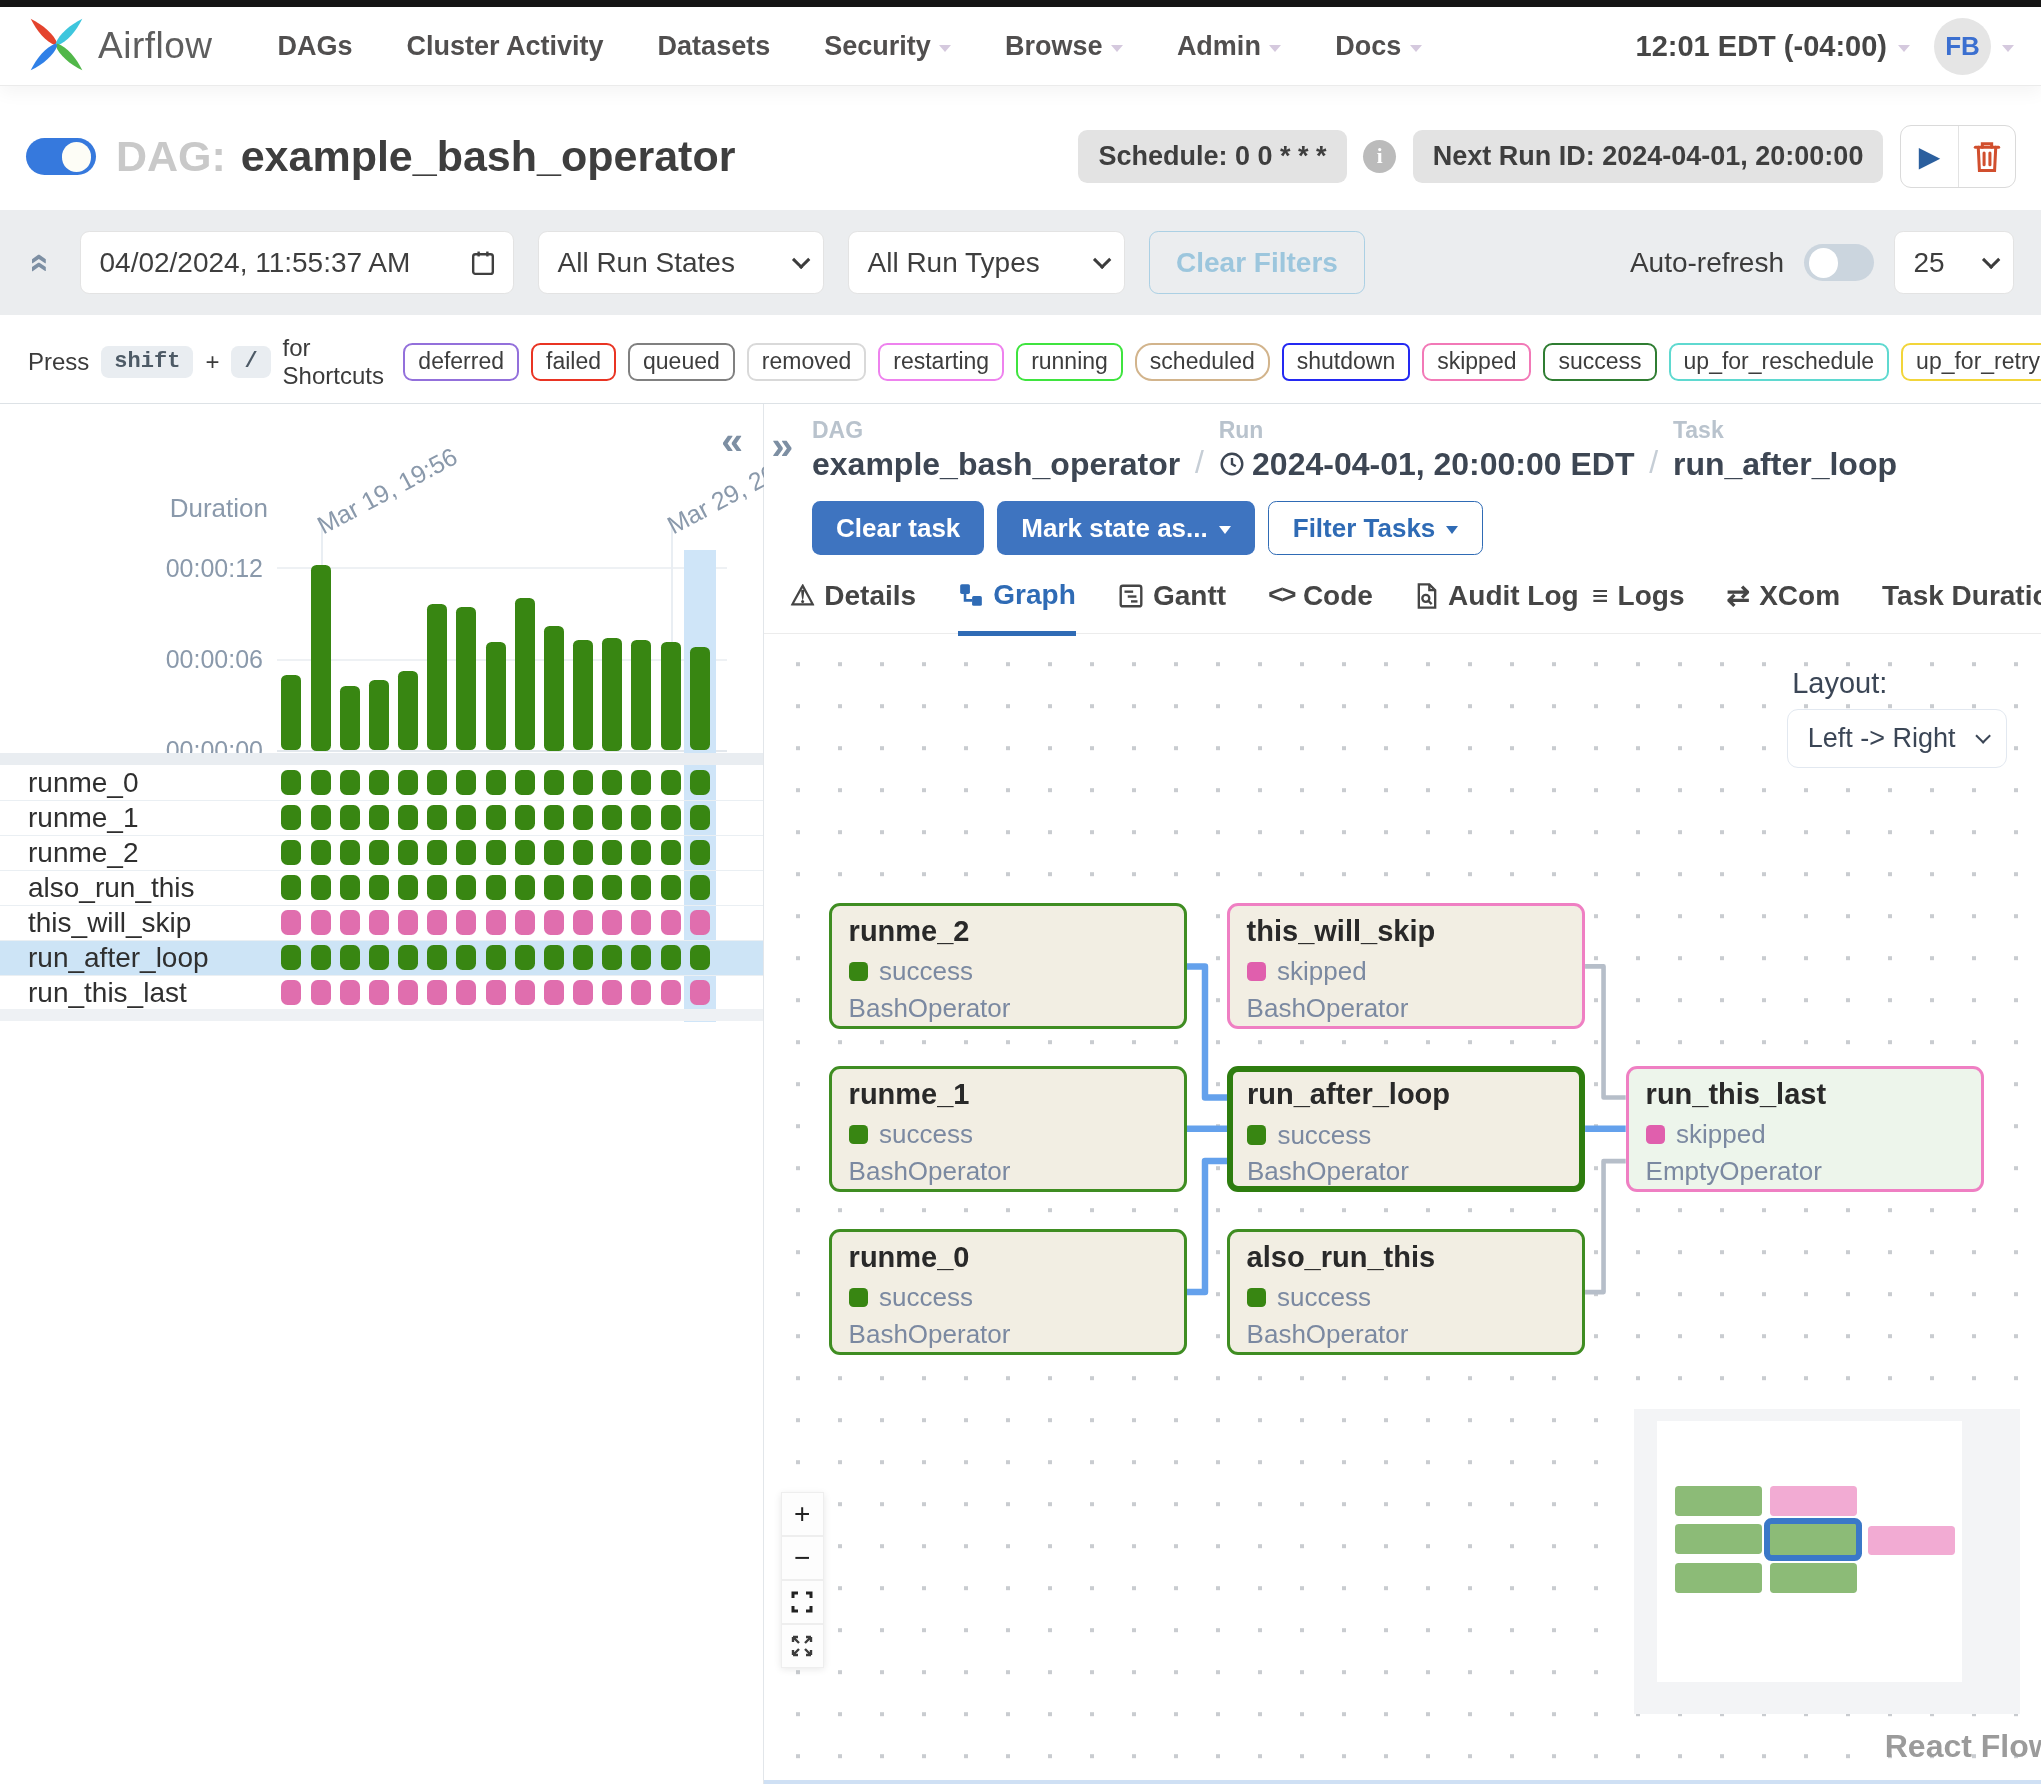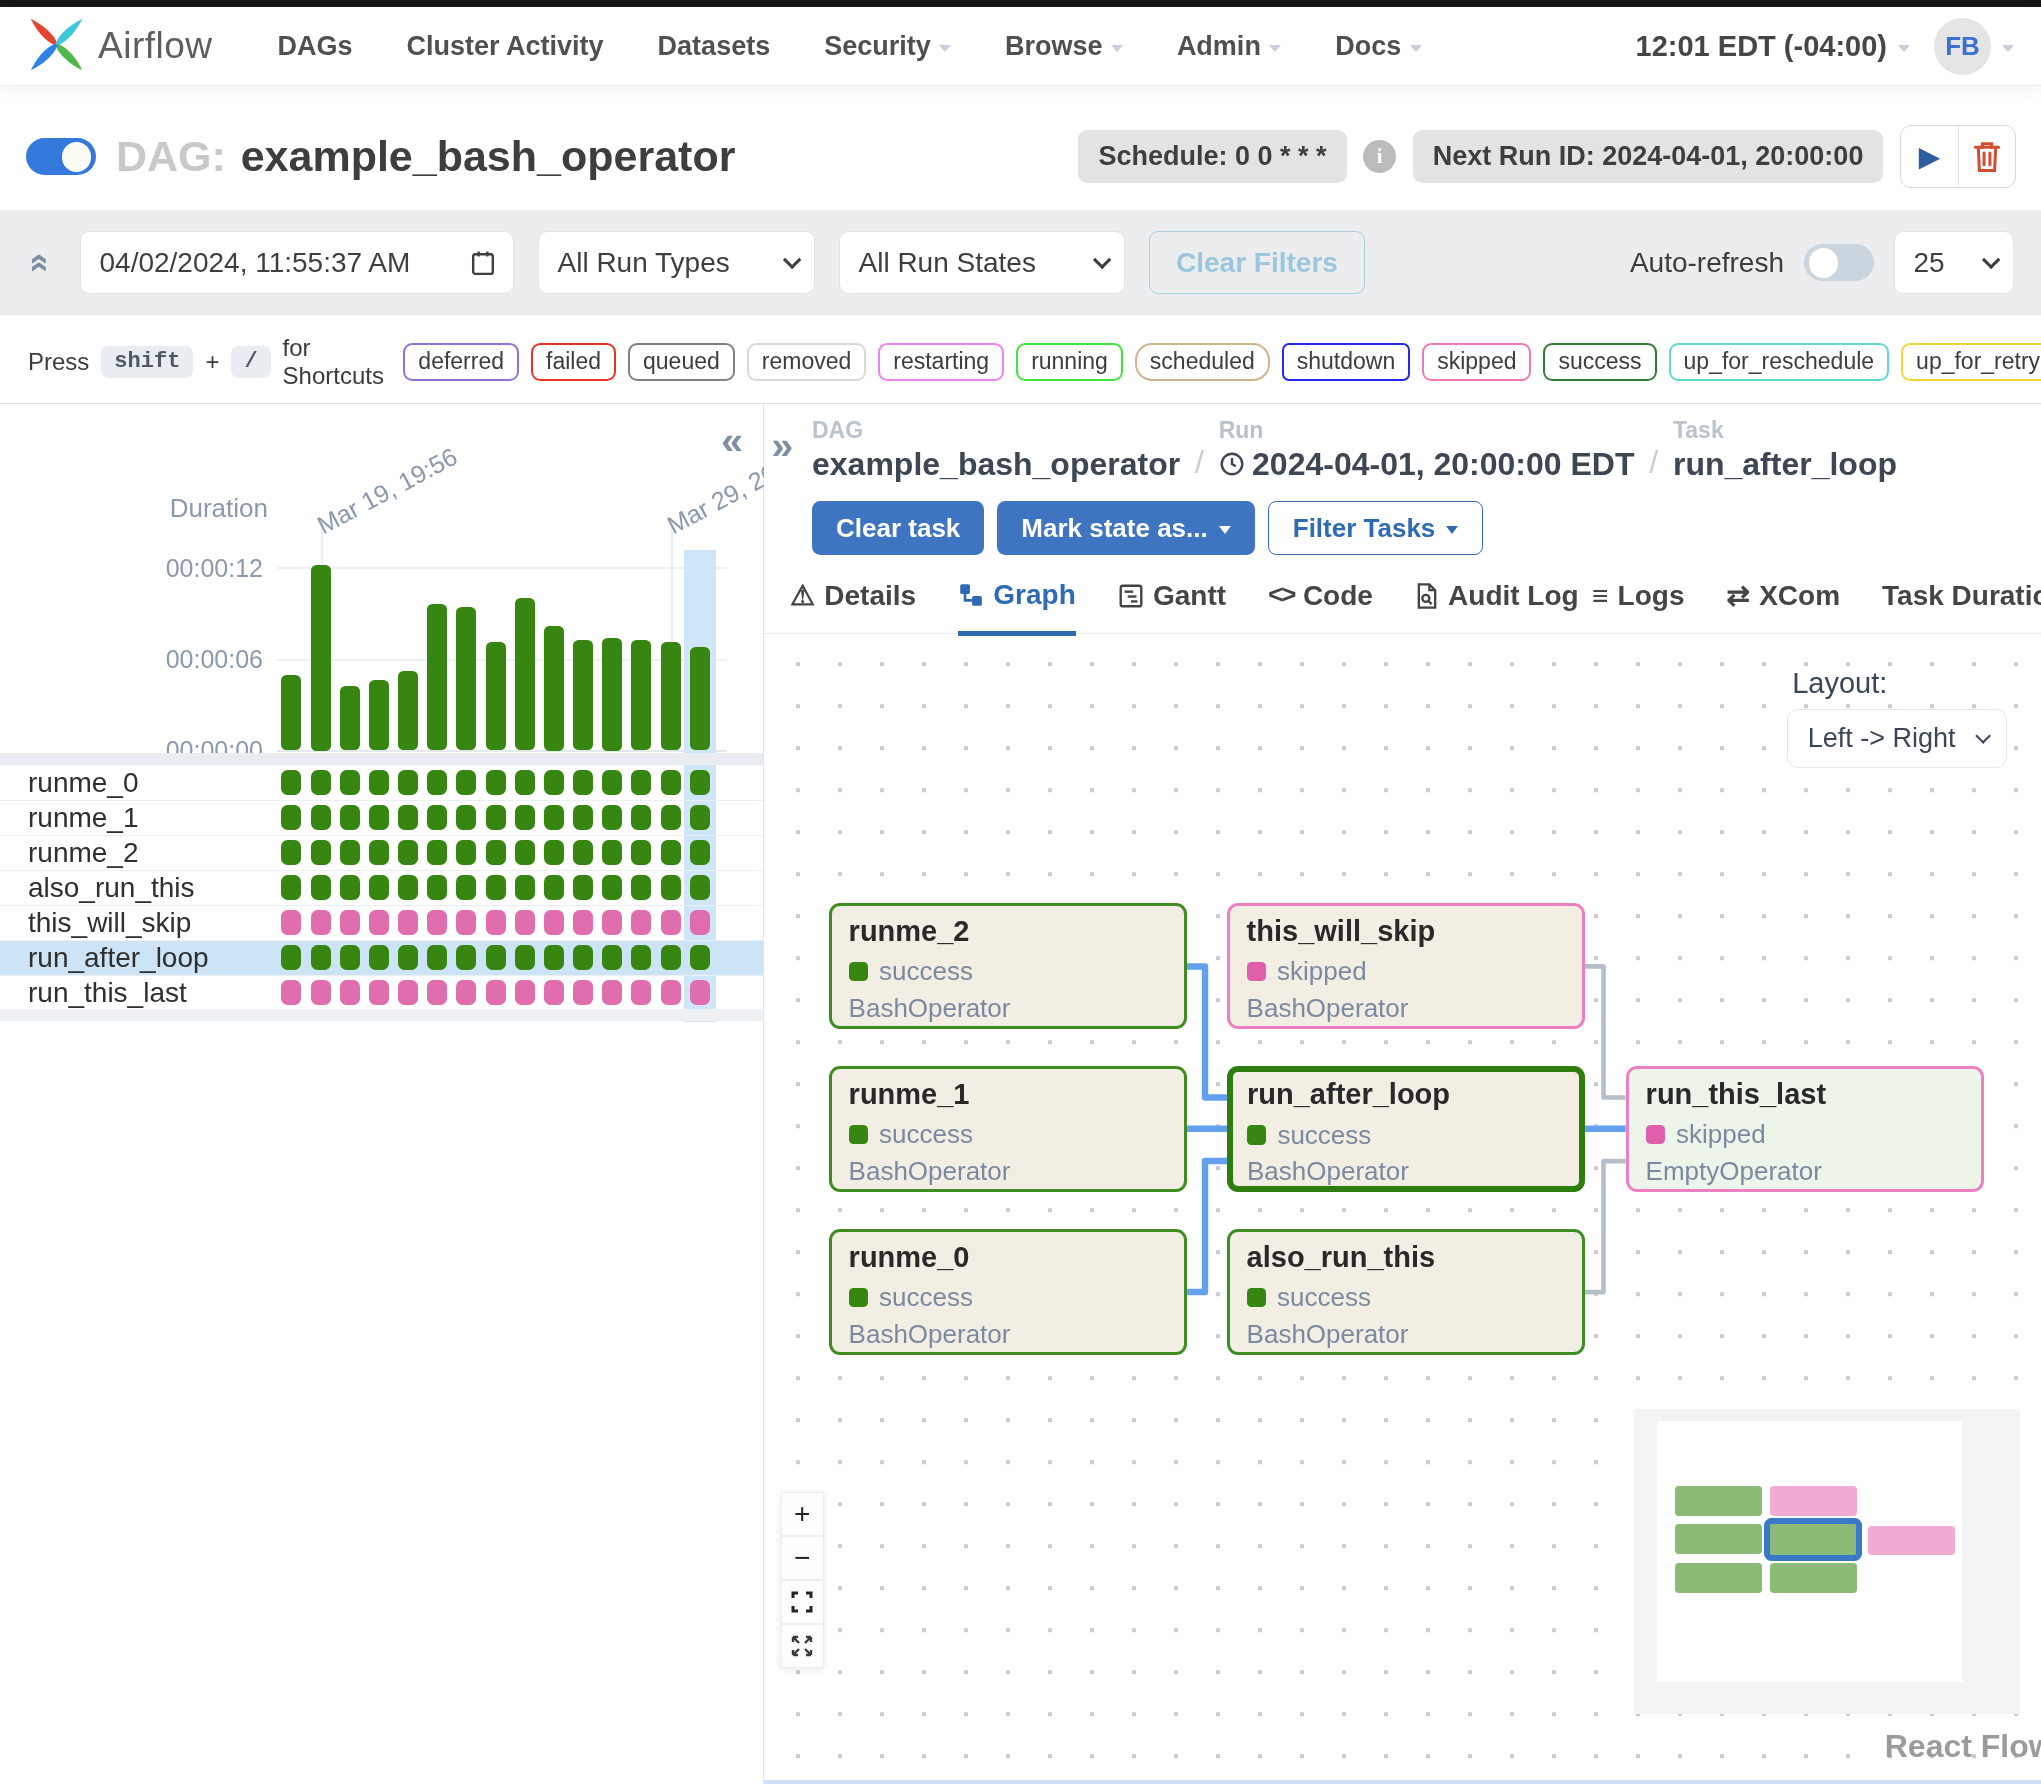--- a/index.html
+++ b/index.html
@@ -212,26 +212,26 @@
 <div class="filterbar">
   <div class="chevrons-up">«</div>
   <div class="input-box datetime">
     <span>04/02/2024, 11:55:37 AM</span>
     <svg width="24" height="28" viewBox="0 0 22 24" fill="none" stroke="#3f3f3f" stroke-width="2.2">
       <rect x="2" y="4" width="18" height="18" rx="2"></rect>
         <path d="M7 1.5 V6"></path>
         <path d="M15 1.5 V6"></path>
     </svg>
   </div>
+  <div class="input-box select w-runstates">
+    <span>All Run States</span>
+    <span class="sel-chevron"></span>
+  </div>
   <div class="input-box select w-runtypes">
     <span>All Run Types</span>
-    <span class="sel-chevron"></span>
-  </div>
-  <div class="input-box select w-runstates">
-    <span>All Run States</span>
     <span class="sel-chevron"></span>
   </div>
   <button class="clear-filters">Clear Filters</button>
   <div class="fb-right">
     <span class="autorefresh-label">Auto-refresh</span>
     <div class="toggle-off"></div>
     <div class="input-box select w-pagesize">
       <span>25</span>
       <span class="sel-chevron"></span>
     </div>

